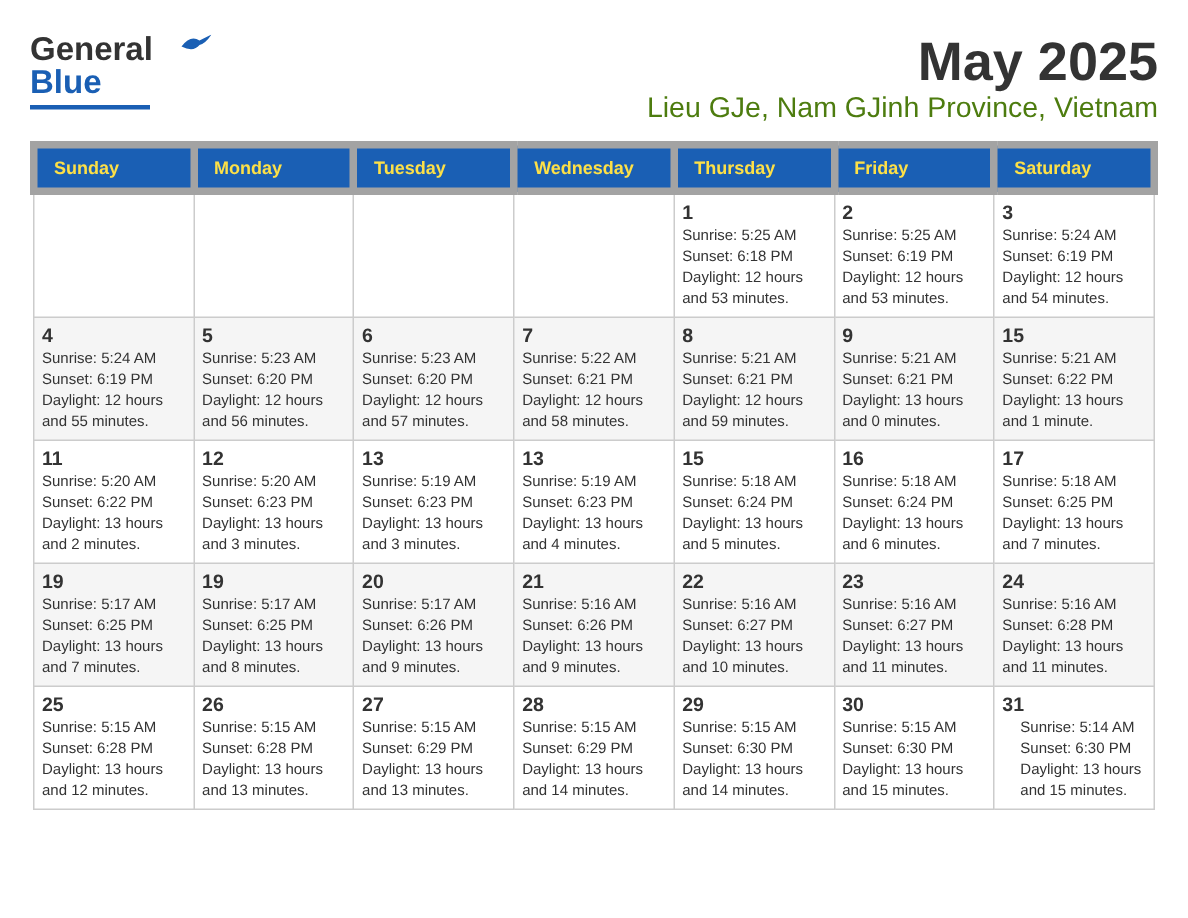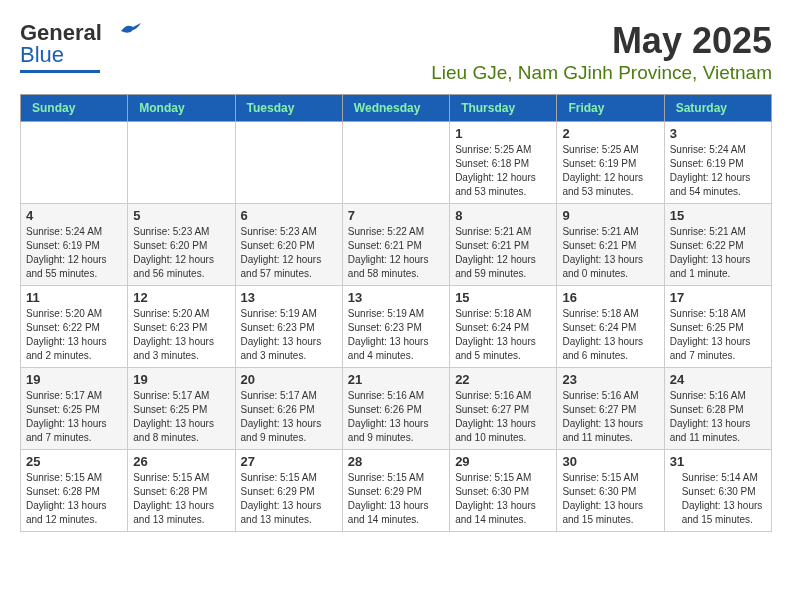--- a/index.html
+++ b/index.html
@@ -39,26 +39,26 @@
       font-size: 19px;
       color: #4d7c0f;
     }
     .calendar {
       width: 100%;
       border-collapse: collapse;
       font-size: 11px;
     }
     .calendar thead th {
       background: #1a5fb4;
-      color: #86efac;
+      color: #fde047;
       text-align: left;
       padding: 6px 11px;
       font-size: 12px;
       font-weight: bold;
-      border: 1px solid #a3a3a3;
+      border: 5px solid #a3a3a3;
     }
     .calendar tbody td {
       border: 1px solid #ccc;
       vertical-align: top;
       padding: 4px 5px;
       width: calc(100% / 7);
       min-height: 80px;
       background: #fff;
     }
     .calendar tbody tr:nth-child(even) td {
@@ -83,21 +83,21 @@
 <body>
 
 <div class="header">
   <div class="logo">
     <div style="display:flex; align-items:center;gap:16px;">
       <span style="font-size:22px; font-weight:bold; color:#333;">General</span>
       <svg width="22" height="16" viewBox="0 0 22 16" style="margin-left:1px; margin-top:-4px;">
         <path d="M2,8 Q8,0 14,4 Q18,2 22,0 Q18,6 14,7 Q10,12 2,8Z" fill="#1a5fb4"></path>
       </svg>
     </div>
-    <span style="font-size:22px; font-weight:normal; color:#1a5fb4; margin-top:-4px;">Blue</span>
+    <span style="font-size:22px; font-weight:bold; color:#1a5fb4; margin-top:-4px;">Blue</span>
     <div class="logo-line"></div>
   </div>
   <div class="title-block">
     <div class="month-title">May 2025</div>
     <div class="subtitle">Lieu GJe, Nam GJinh Province, Vietnam</div>
   </div>
 </div>
 
 <table class="calendar">
   <thead>

